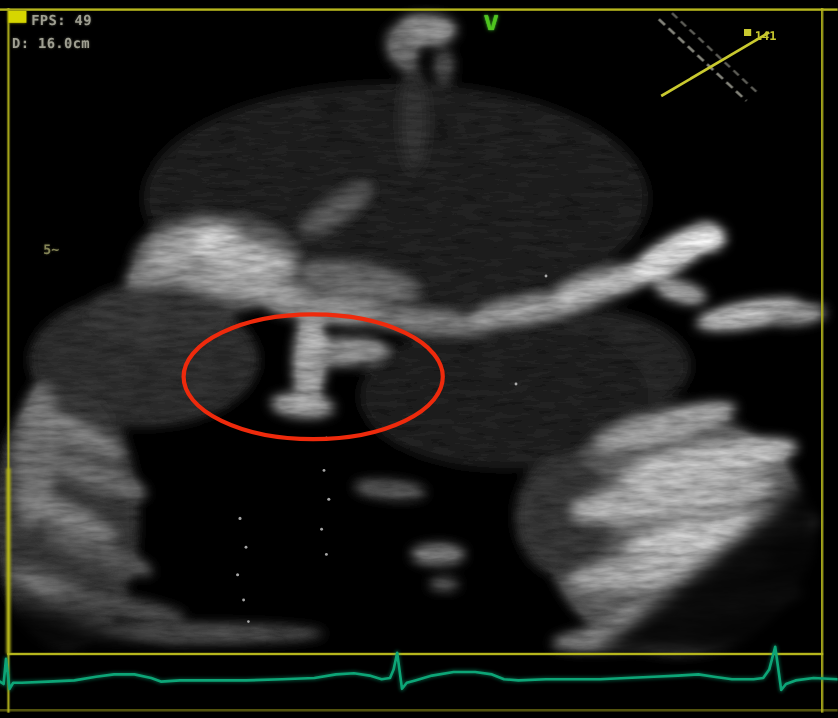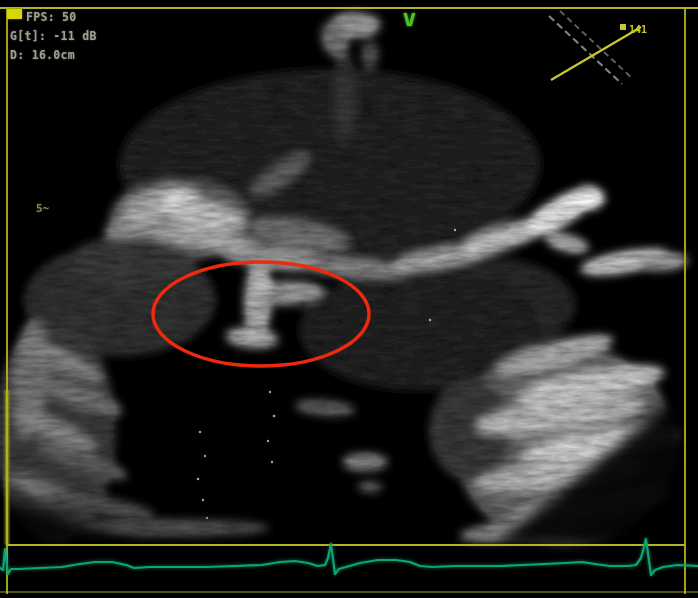--- a/index.html
+++ b/index.html
@@ -160,22 +160,21 @@
   </svg>
 
   <div class="frame-line fl-top"></div>
   <div class="frame-line fl-left"></div>
   <div class="frame-line fl-left-bright"></div>
   <div class="frame-line fl-right"></div>
   <div class="frame-line fl-mid"></div>
   <div class="frame-line fl-bottom"></div>
 
   <div class="params">
-    <div class="line first">FPS: 50</div>
-    <div class="line">G[t]: -11 dB</div>
+    <div class="line first">FPS: 49</div>
     <div class="line">D: 16.0cm</div>
   </div>
 
   <div class="ymark"></div>
   <div class="vmark">V</div>
   <div class="lmark">5~</div>
 
   <svg class="ecg" viewBox="0 0 698 598">
     <polyline class="ecg-poly glow" fill="none" stroke="#0da577" stroke-width="4.5" opacity="0.35" stroke-linejoin="round" stroke-linecap="round" filter="url(#ecgblur)" points="0,568 3,570 5,549 8,574 11,569 18,569 40,568 62,567 80,564 95,562 112,562 126,565 134,568 150,567 175,567 205,567 235,566 262,565 280,562 295,561 308,563 318,566 325,565 328,558 331,544 335,574 339,569 346,567 360,563 378,560 396,560 410,562 420,566 432,567 455,566 478,566 500,566 522,565 545,564 565,563 582,562 595,564 610,566 628,566 636,565 641,558 646,539 651,575 655,570 663,567 678,565 698,566"></polyline>
     <filter id="ecgblur">

